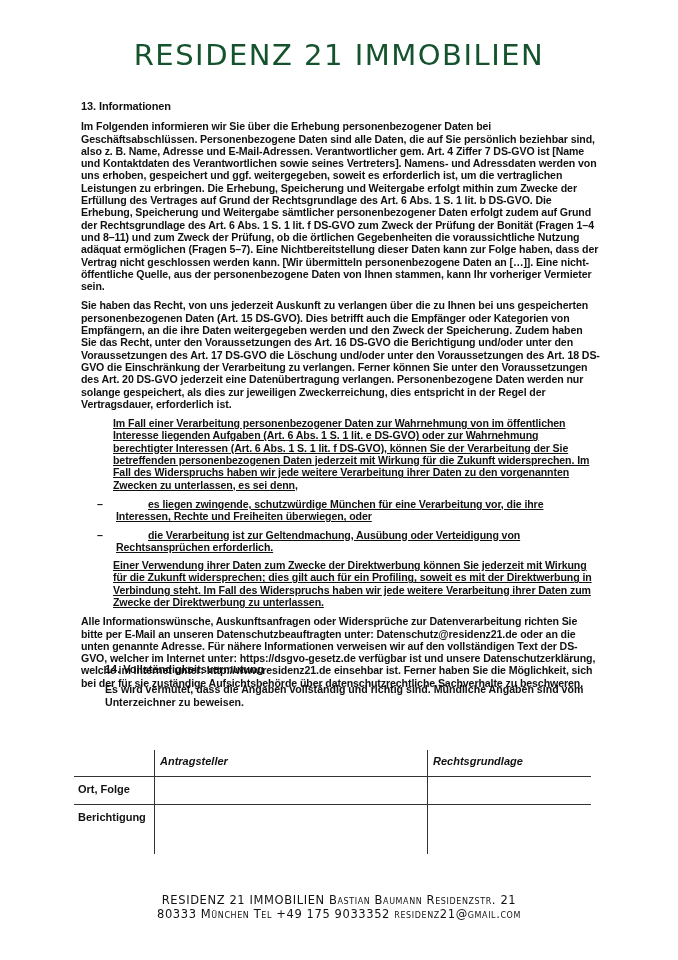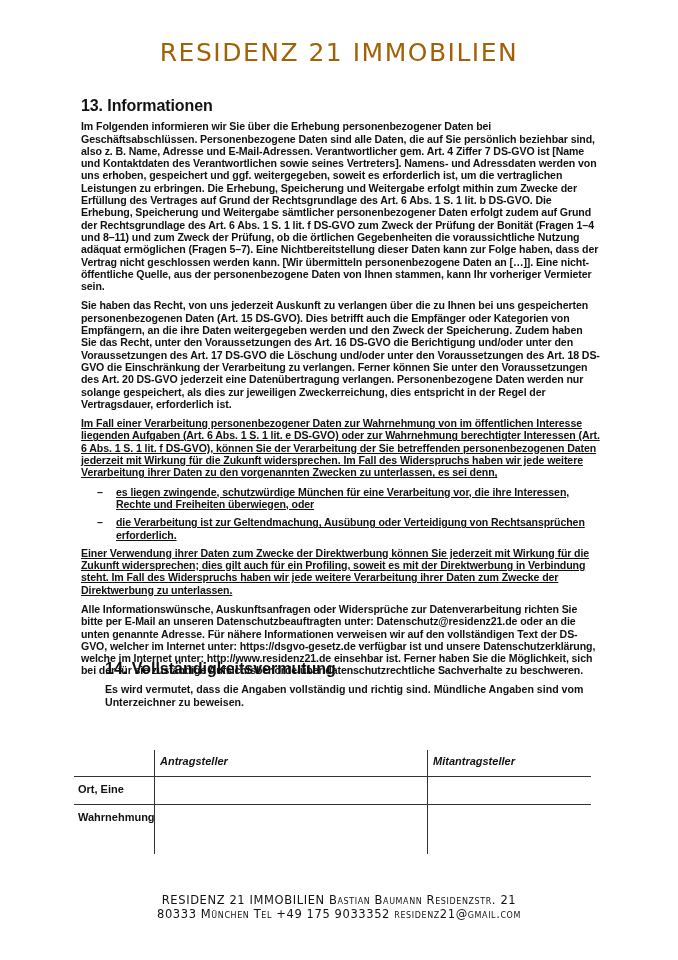--- a/index.html
+++ b/index.html
@@ -1,29 +1,29 @@
 <!DOCTYPE html>
 <html><head>
 <meta charset="utf-8">
 <style>
   html, body { margin: 0; padding: 0; background: #ffffff; }
   body { width: 678px; height: 960px; position: relative; overflow: hidden; color: #111; }
   .brand {
     position: absolute; top: 38px; left: 0; width: 678px; text-align: center;
-    font-family: "DejaVu Sans", sans-serif; font-size: 25px; letter-spacing: 1.5px;
-    font-weight: normal; color: #a16207;
+    font-family: "DejaVu Sans", sans-serif; font-size: 29px; letter-spacing: 1.5px;
+    font-weight: normal; color: #14532d;
   }
   .content {
     position: absolute; left: 81px; width: 520px; top: 100px;
     font-family: "Liberation Sans", sans-serif; font-size: 10.6px; line-height: 12.3px;
     font-weight: bold; letter-spacing: -0.1px;
   }
-  .h { font-size: 16px; margin: 0 0 8px 0; }
+  .h { font-size: 11px; margin: 0 0 8px 0; }
   .p { margin: 0 0 7px 0; }
-  .u { text-decoration: underline; }
+  .u { text-decoration: underline; margin-left: 32px; }
   .list { margin: 0 0 6px 0; padding: 0; list-style: none; }
   .list li { position: relative; padding-left: 35px; margin-bottom: 6px; }
   .list li .dash { position: absolute; left: 16px; top: 0; }
   .sec14 { position: absolute; left: 81px; top: 663px; width: 520px;
     font-family: "Liberation Sans", sans-serif; font-size: 10.6px; line-height: 12.3px; font-weight: bold; margin-left: 24px; }
   .sig {
     position: absolute; left: 74px; top: 750px; width: 517px; height: 104px;
     font-family: "Liberation Sans", sans-serif; font-size: 11px; font-weight: bold;
   }
   .sig .vline { position: absolute; width: 1px; background: #333; top: 0; height: 104px; }
@@ -65,27 +65,27 @@
   <p class="p">Es wird vermutet, dass die Angaben vollständig und richtig sind. Mündliche Angaben sind vom Unterzeichner zu beweisen.</p>
 </div>
 
 <div class="sig">
   <div class="vline" style="left:80px;"></div>
   <div class="vline" style="left:353px;"></div>
   <div class="hline" style="top:26px;"></div>
   <div class="hline" style="top:54px;"></div>
 
   <div class="cell colhead" style="left:86px; top:5px;">Antragsteller</div>
-  <div class="cell colhead" style="left:359px; top:5px;">Mitantragsteller</div>
+  <div class="cell colhead" style="left:359px; top:5px;">Rechtsgrundlage</div>
 
-  <div class="cell" style="left:4px; top:33px;">Ort, Eine</div>
+  <div class="cell" style="left:4px; top:33px;">Ort, Folge</div>
   <div class="cell" style="left:84px; top:28px; width:266px; height:24px;"></div>
   <div class="cell" style="left:357px; top:28px; width:158px; height:24px;"></div>
 
-  <div class="cell" style="left:4px; top:61px;">Wahrnehmung</div>
+  <div class="cell" style="left:4px; top:61px;">Berichtigung</div>
   <div class="cell" style="left:84px; top:56px; width:266px; height:46px;"></div>
   <div class="cell" style="left:357px; top:56px; width:158px; height:46px;"></div>
 </div>
 
 <div class="footer">
   <div class="sc">RESIDENZ 21 IMMOBILIEN  Bastian Baumann  Residenzstr. 21</div>
   <div class="sc">80333 München  Tel +49 175 9033352  residenz21@gmail.com</div>
 </div>
 
 </body></html>

